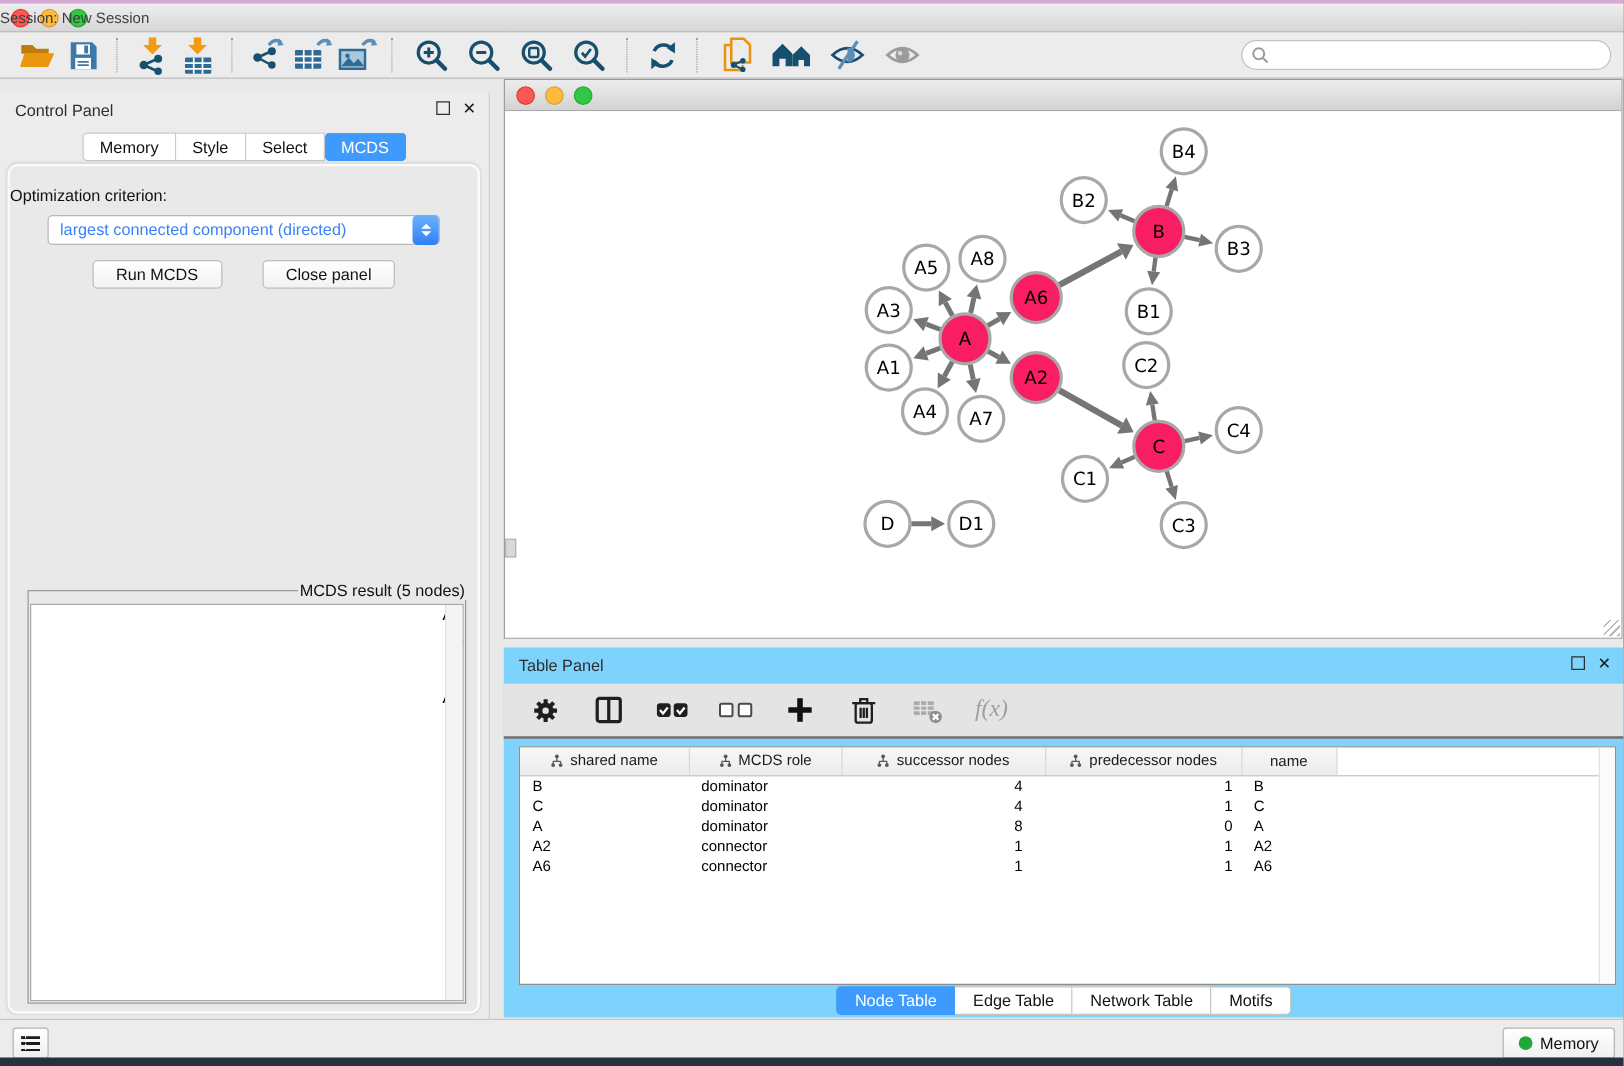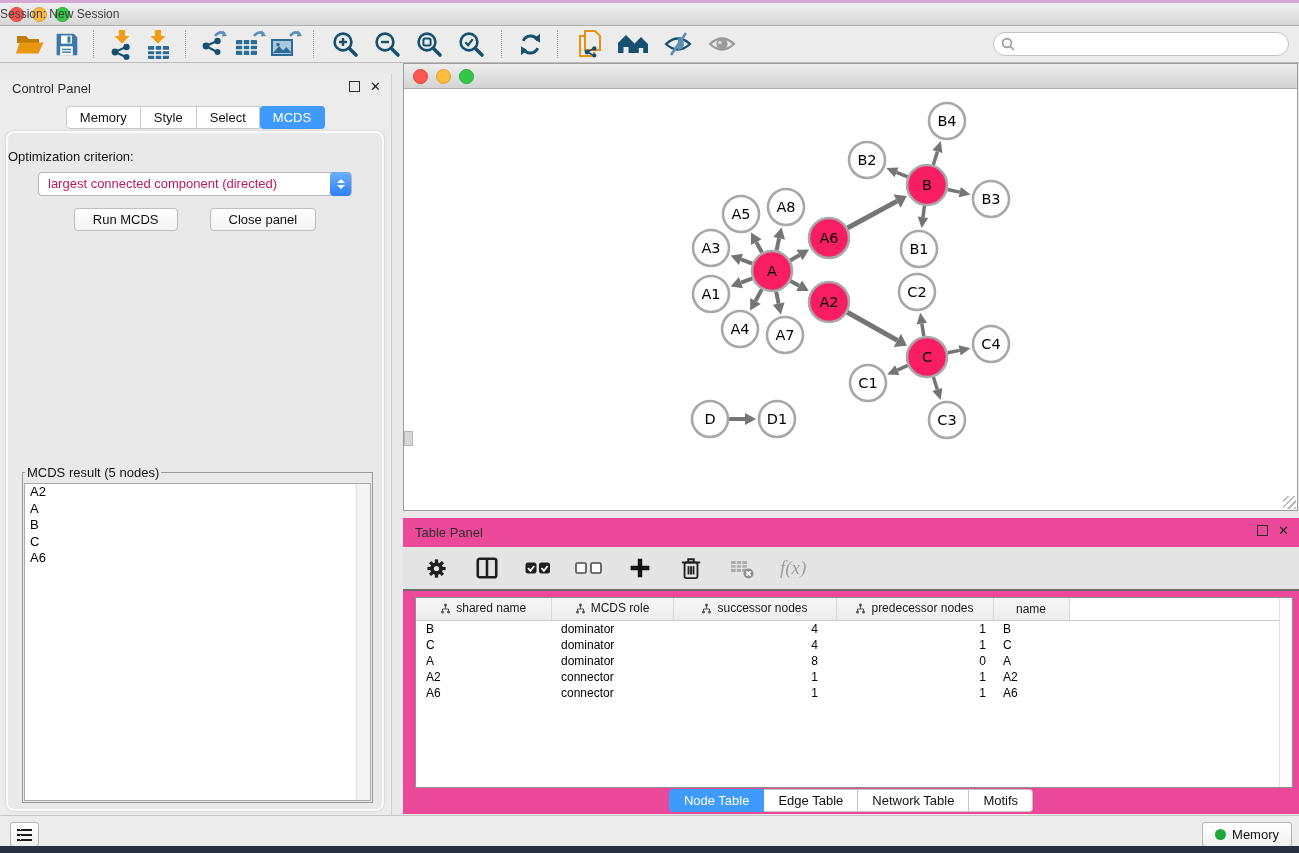--- a/index.html
+++ b/index.html
@@ -39,51 +39,51 @@
   .cp-tab{font-size:13px;color:#111;background:#fff;border:1px solid #c9c9c9;border-left:none;
     padding:3px 13px;cursor:default;}
   .cp-tab:first-child{border-left:1px solid #c9c9c9;border-radius:4px 0 0 4px;}
   .cp-tab:last-child{border-radius:0 4px 4px 0;}
   .cp-tab.active{background:var(--accent);border-color:var(--accent);color:#fff;border-radius:4px;}
   .cp-card{position:absolute;left:6px;right:7px;top:57px;bottom:10px;background:#e9e9e9;
     border:2px solid #fafafa;border-radius:8px;box-shadow:0 0 3px rgba(0,0,0,.15);}
   .opt-label{font-size:13px;color:#111;margin-top:16px;}
   .combo{position:relative;margin:8px auto 0;width:314px;height:24px;background:#fff;
     border:1px solid #b7b7b7;border-radius:4px;box-sizing:border-box;}
-  .combo-text{font-size:13px;color:#be185d;line-height:22px;padding-left:9px;
+  .combo-text{font-size:13px;color:#3b82f6;line-height:22px;padding-left:9px;
     white-space:nowrap;overflow:hidden;}
   .combo-btn{position:absolute;right:0;top:-1px;width:21px;height:24px;border-radius:4px;
     background:linear-gradient(#6cb1fd,#2f7ef8);display:flex;flex-direction:column;
     align-items:center;justify-content:center;gap:2px;}
   .chev{width:0;height:0;border-left:4px solid transparent;border-right:4px solid transparent;}
   .chev.up{border-bottom:4px solid #fff;}
   .chev.down{border-top:4px solid #fff;}
   .btn-row{display:flex;justify-content:center;gap:32px;margin-top:12px;}
   .push-btn{font-size:13px;color:#111;background:linear-gradient(#ffffff,#f2f2f2);
     border:1px solid #bfbfbf;border-radius:4px;padding:3px 18px;}
   .result-group{position:absolute;left:14px;right:9px;top:332px;bottom:6px;
-    border:1px solid #9a9a9a;margin:0;padding:0;}
+    border:1px solid #9a9a9a;margin:0;padding:0;text-align:right;}
   .result-group legend{font-size:13px;color:#111;margin-left:2px;padding:0 2px;}
   .result-list{position:absolute;left:1px;right:1px;top:3px;bottom:1px;background:#fff;
     border:1px solid #aaa;overflow:hidden;}
   .result-scroll{position:absolute;right:0;top:0;bottom:0;width:13px;background:#f4f4f4;
     border-left:1px solid #e0e0e0;}
   .result-item{font-size:13px;color:#000;padding:1px 0 1px 5px;line-height:14.5px;}
   
   .net-window{position:absolute;left:403px;top:63px;width:895px;height:448px;
     background:#fff;border:1px solid #9c9c9c;box-sizing:border-box;}
   .net-titlebar{position:relative;height:24px;background:linear-gradient(#ededed,#d3d3d3);
     border-bottom:1px solid #ababab;display:flex;align-items:center;}
   .net-canvas{position:absolute;left:0;top:25px;right:0;bottom:0;background:#fff;overflow:hidden;}
   .left-handle{position:absolute;left:0;top:367px;width:7px;height:13px;background:#d8d8d8;
     border:1px solid #b5b5b5;}
   .corner-grip{position:absolute;right:1px;bottom:1px;width:13px;height:13px;
     background:repeating-linear-gradient(135deg,transparent 0 3px,#b9b9b9 3px 4.5px);}
   
-  .table-panel{position:absolute;left:403px;top:518px;width:896px;height:296px;background:#ec4899;}
+  .table-panel{position:absolute;left:403px;top:518px;width:896px;height:296px;background:#7dd3fc;}
   .tp-toolbar{position:absolute;left:0;top:29px;width:100%;height:44px;background:#e4e4e4;
     border-bottom:2px solid #6e6e6e;display:flex;align-items:center;gap:21px;padding-left:18px;box-sizing:border-box;}
   .tp-btn{width:30px;height:30px;display:flex;align-items:center;justify-content:center;}
   .fx-label{font-family:"Liberation Serif","DejaVu Serif",serif;font-style:italic;
     font-size:19px;color:#9f9f9f;margin-left:2px;}
   .tp-table-wrap{position:absolute;left:12px;right:6px;top:79px;height:189px;background:#fff;
     border:1px solid #8f8f8f;overflow:hidden;}
   .tp-scroll{position:absolute;right:0;top:0;bottom:0;width:12px;background:#fbfbfb;border-left:1px solid #e2e2e2;}
   table.data{border-collapse:collapse;width:868px;table-layout:fixed;}
   table.data th{height:22px;background:linear-gradient(#f7f7f7,#ececec);font-size:12px;font-weight:normal;

